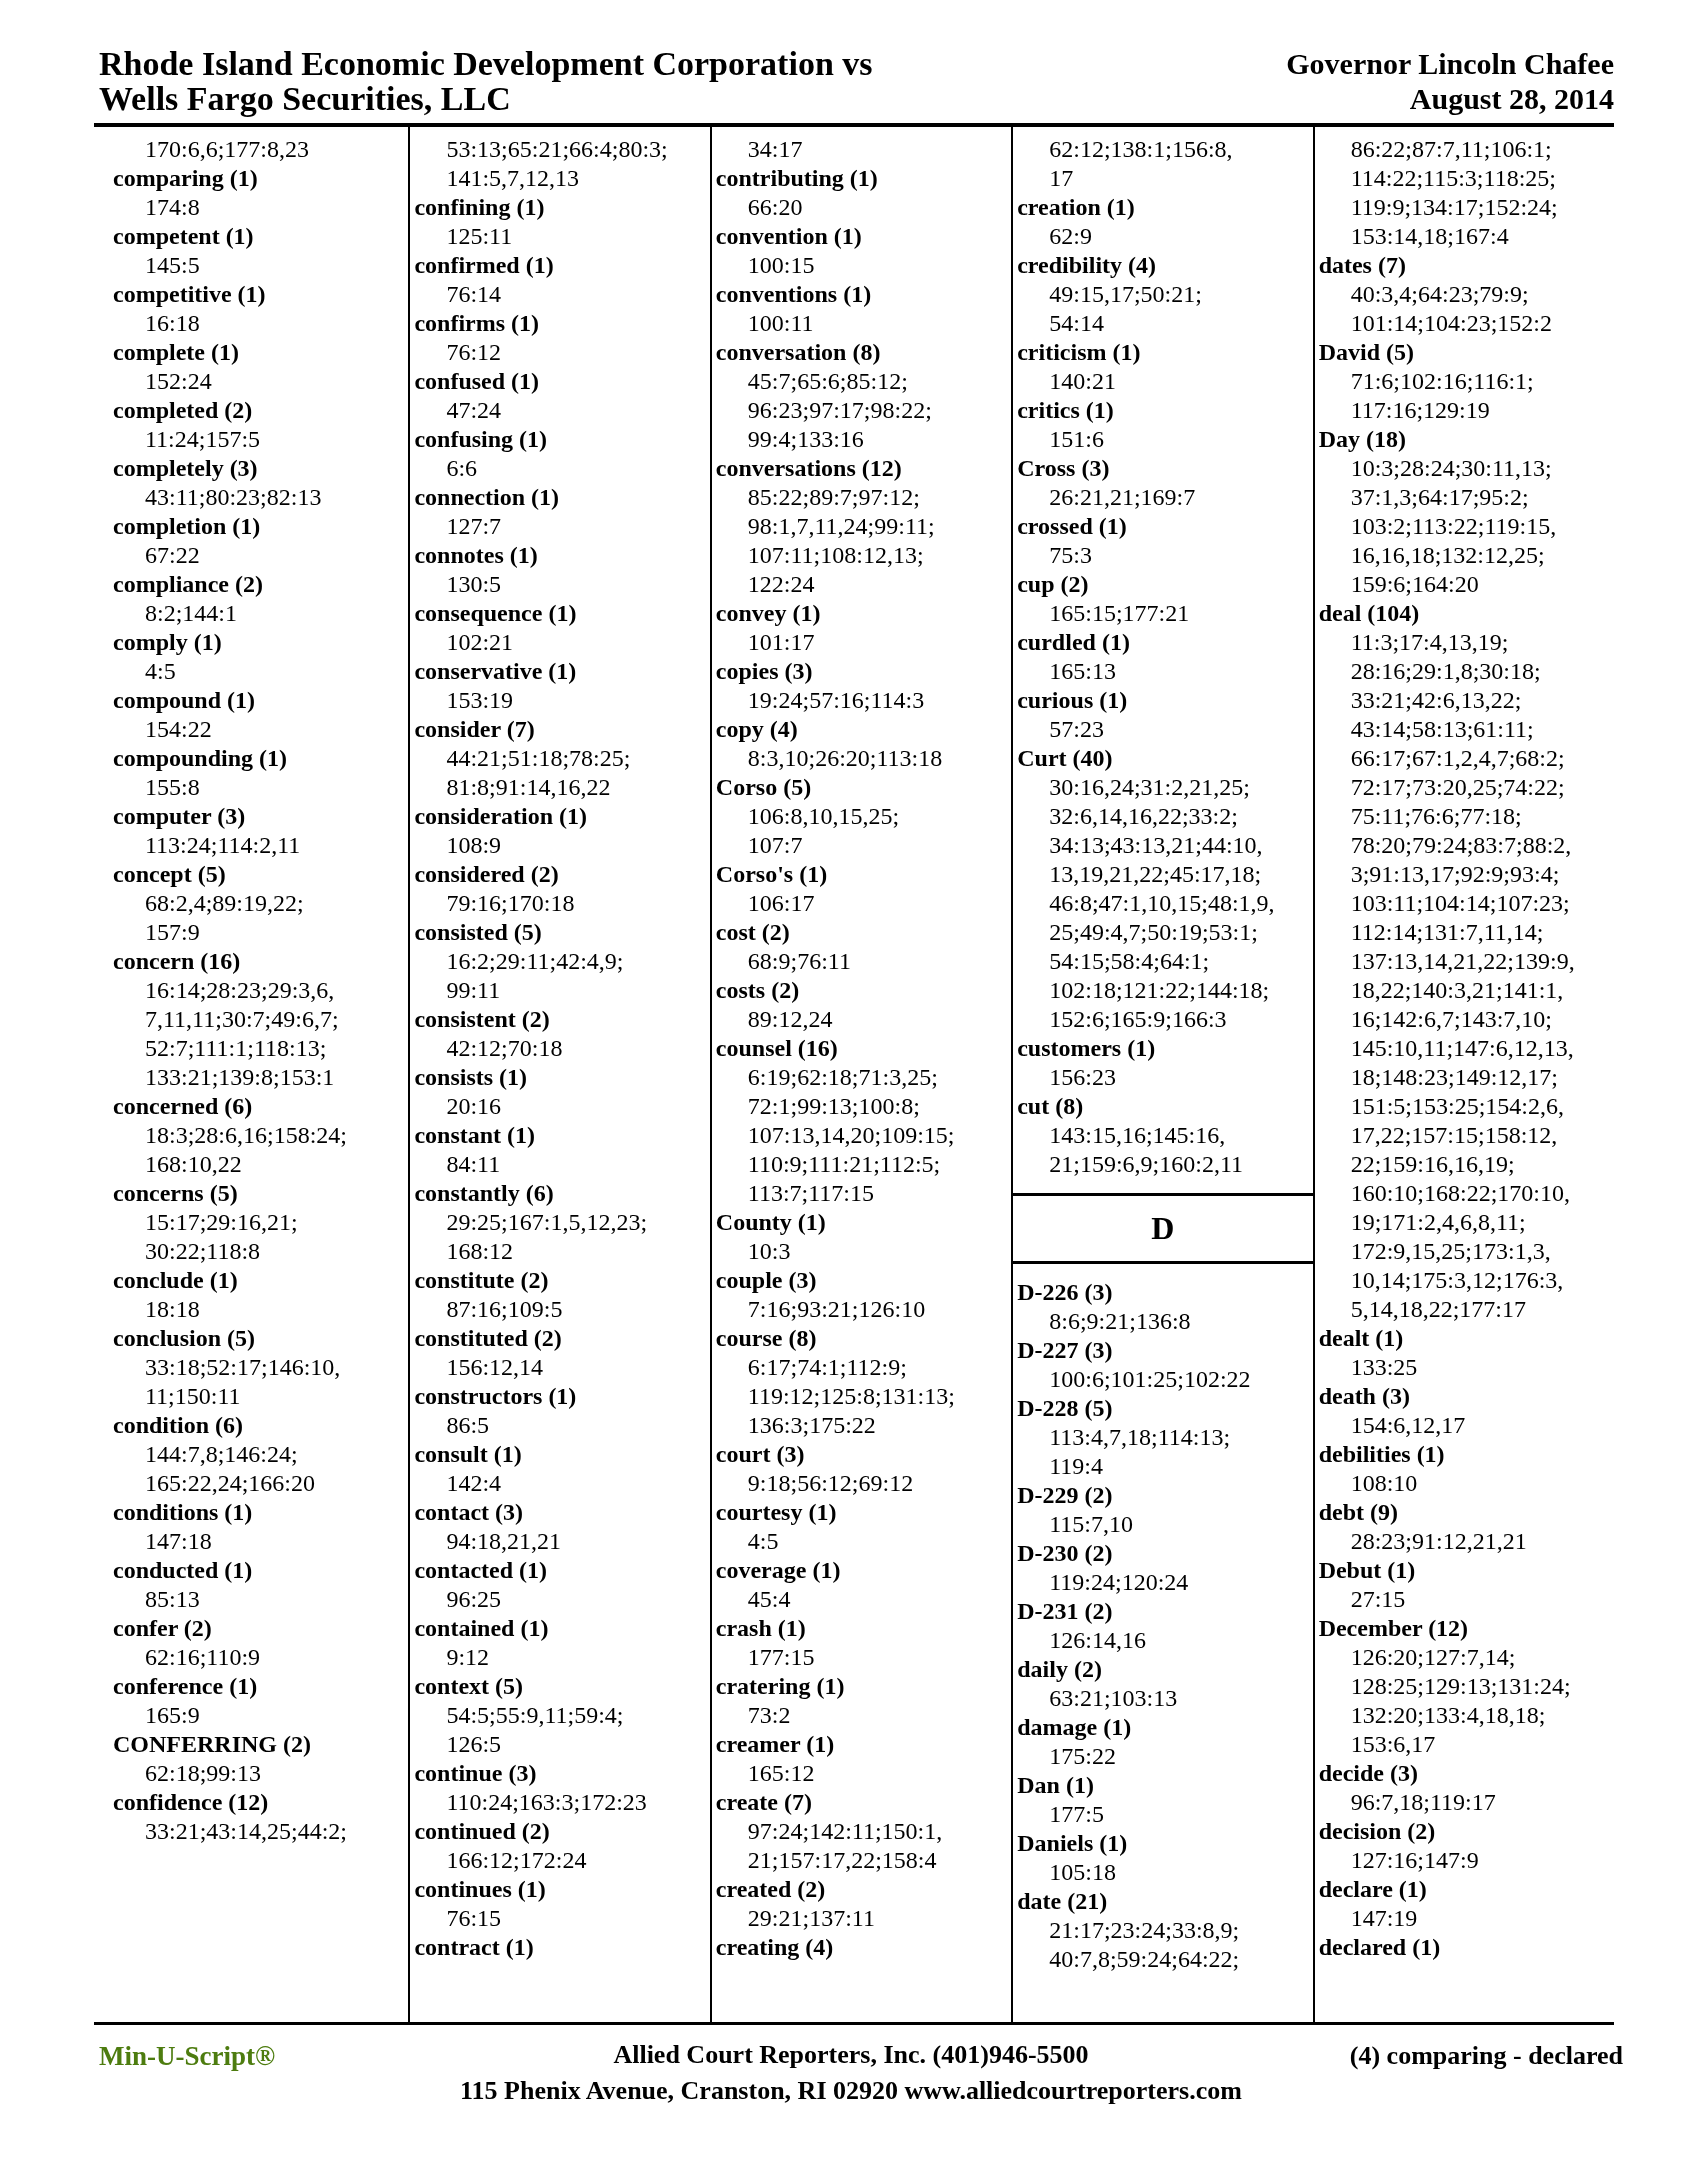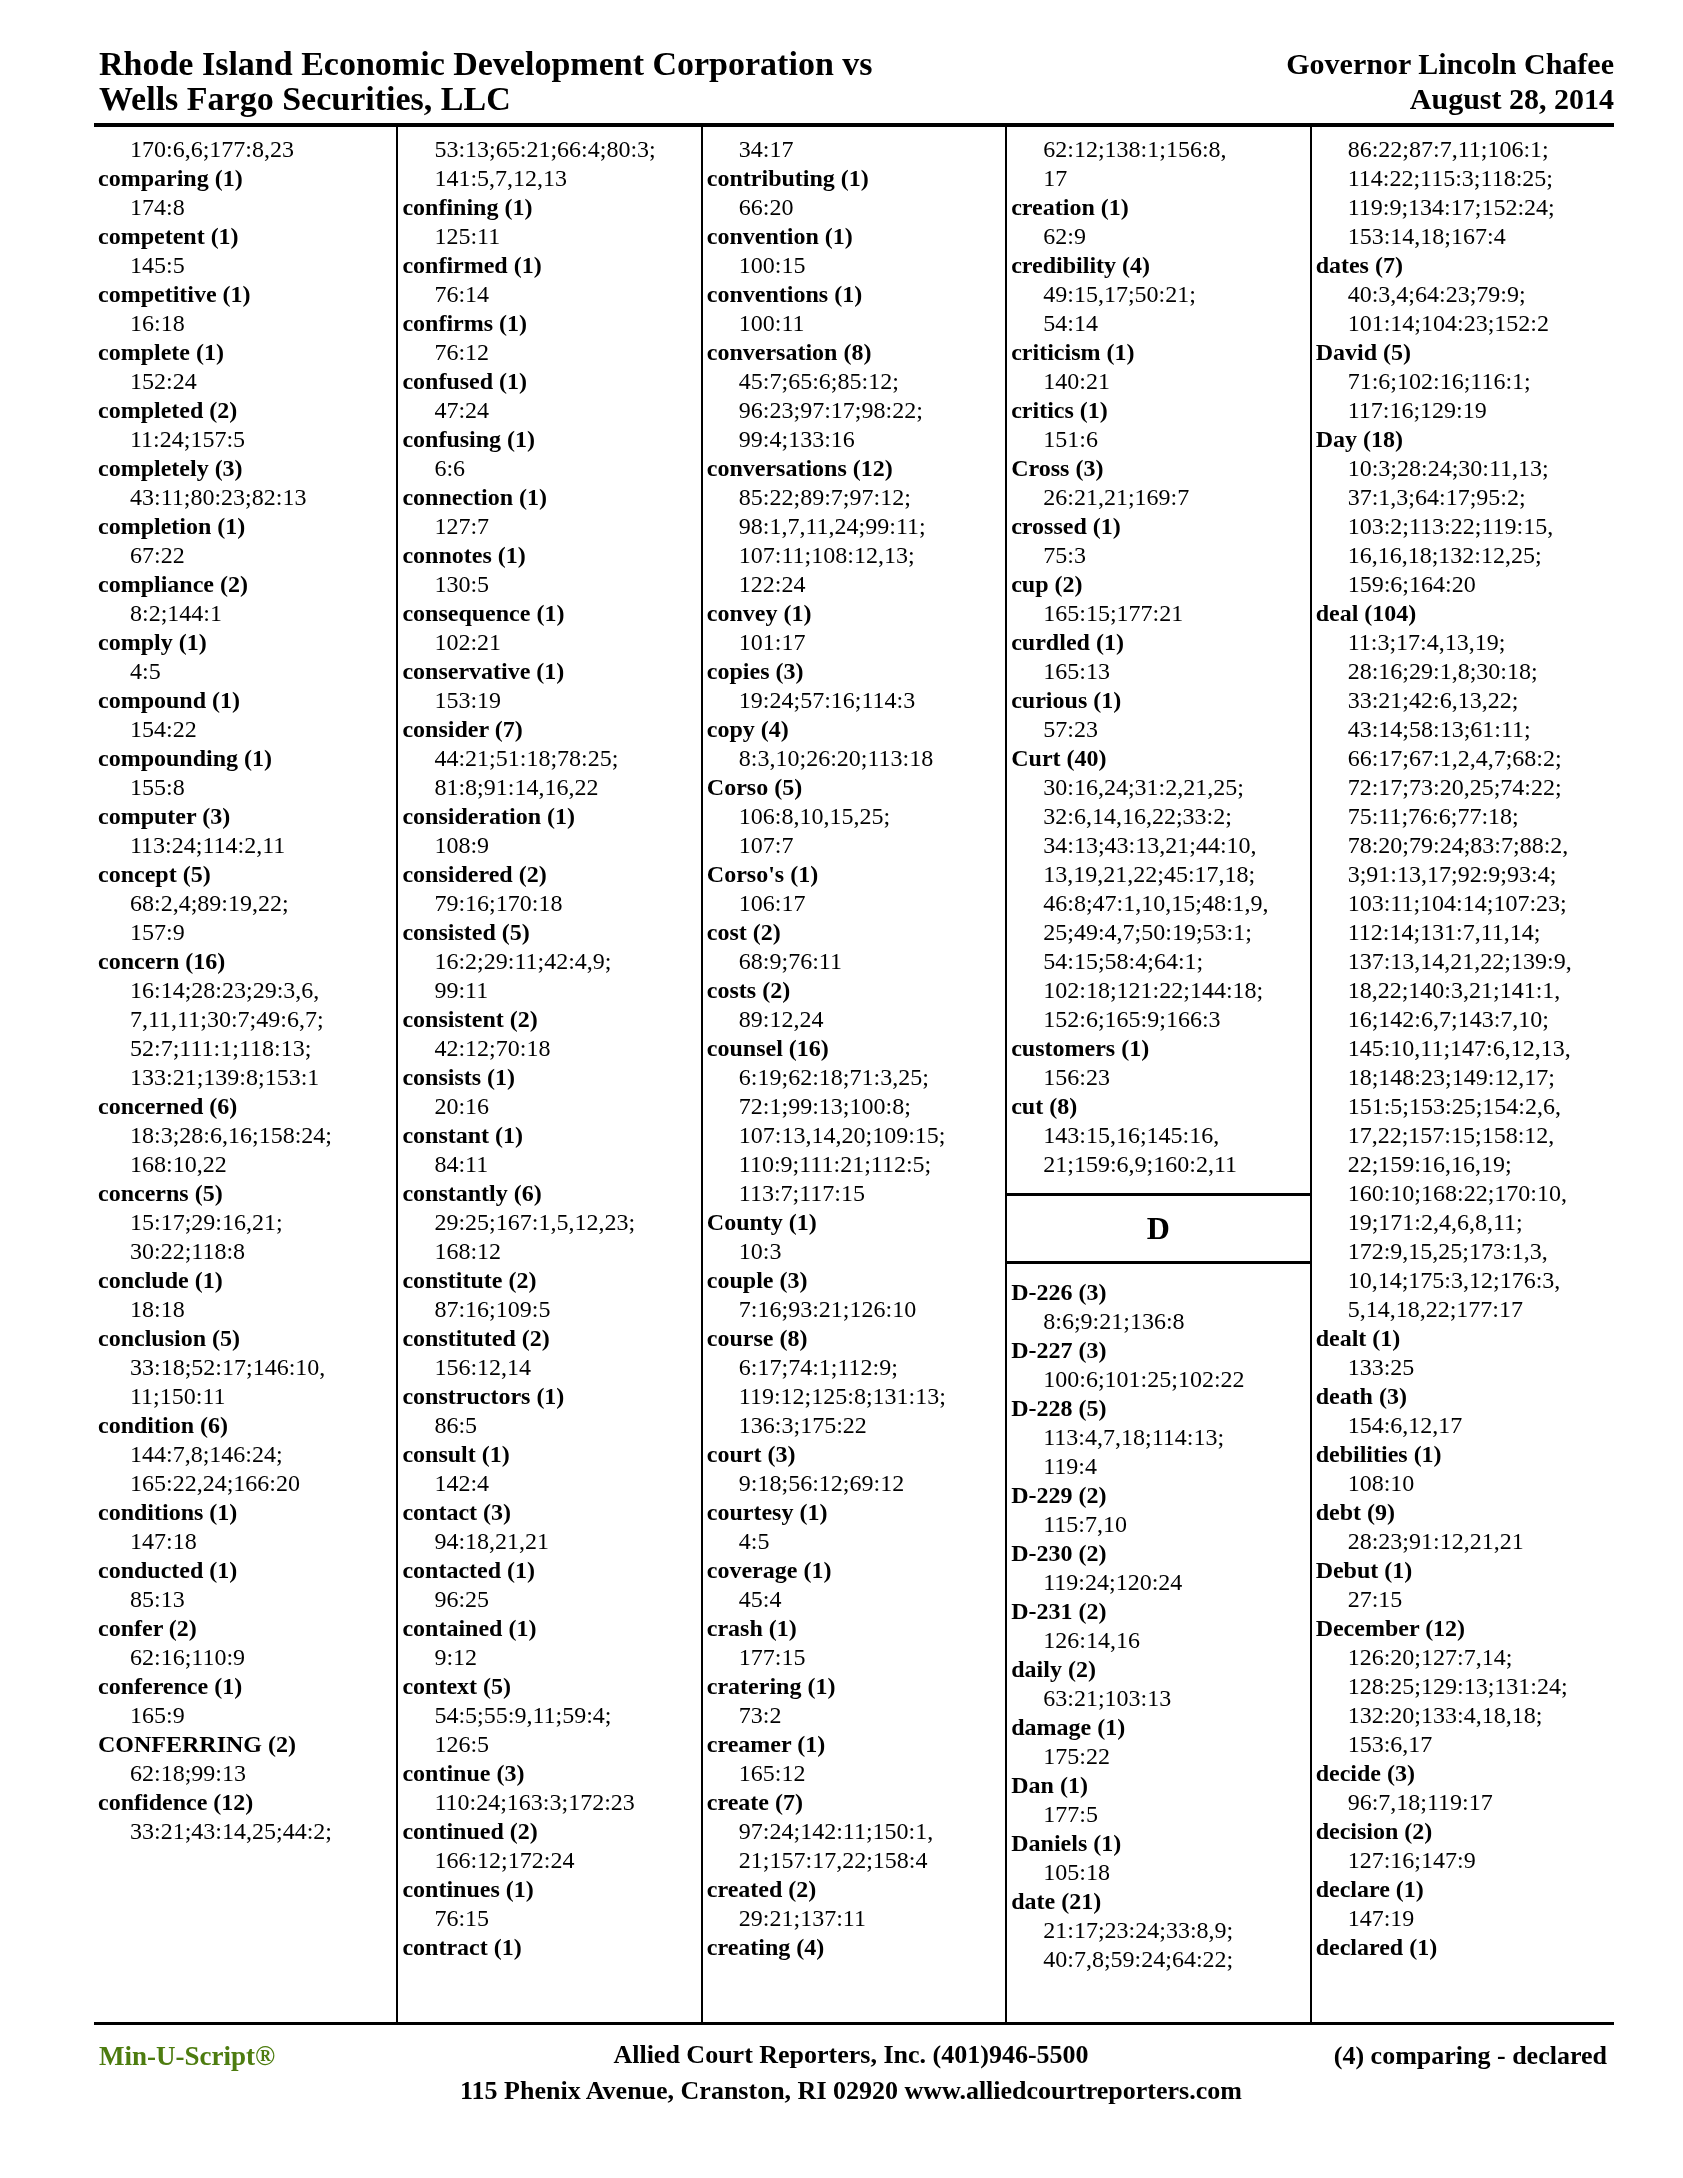--- a/index.html
+++ b/index.html
@@ -1,29 +1,29 @@
 <!DOCTYPE html>
 <html><head>
 <meta charset="utf-8">
 <style>
   html,body{margin:0;padding:0;background:#ffffff;}
   body{width:1683px;height:2178px;position:relative;font-family:"Liberation Serif","DejaVu Serif",serif;color:#000;}
   .hdr-left{position:absolute;left:99px;top:46px;font-size:34px;font-weight:bold;line-height:35px;}
   .hdr-right{position:absolute;right:69px;top:46px;font-size:30px;font-weight:bold;line-height:35px;text-align:right;}
   .hdr-rule{position:absolute;left:94px;right:69px;top:123px;border-top:4px solid #000;}
-  .cols{position:absolute;left:94px;right:69px;top:127px;height:1895px;display:flex;overflow:hidden;}
+  .cols{position:absolute;left:109px;right:69px;top:127px;height:1895px;display:flex;overflow:hidden;}
   .col{flex:1 1 0;padding-top:8px;overflow:hidden;}
   .col:not(:last-child){border-right:2px solid #000;}
   .word{font-weight:bold;font-size:24px;line-height:29px;padding-left:4px;white-space:nowrap;}
   .refs{font-size:24px;line-height:29px;padding-left:36px;white-space:nowrap;}
   .section-divider{margin:14px 0;border-top:3px solid #000;border-bottom:3px solid #000;text-align:center;font-weight:bold;font-size:32px;padding:14px 0;}
   .ftr-rule{position:absolute;left:94px;right:69px;top:2022px;border-top:3px solid #000;}
   .ftr-brand{position:absolute;left:99px;top:2041px;font-size:27px;font-weight:bold;color:#4d7c0f;}
   .ftr-center{position:absolute;left:0;right:0;top:2037px;text-align:center;font-size:26px;font-weight:bold;line-height:36px;margin-left:19px;}
-  .ftr-right{position:absolute;right:76px;top:2041px;font-size:26px;font-weight:bold;text-align:right;}
+  .ftr-right{position:absolute;right:60px;top:2041px;font-size:26px;font-weight:bold;text-align:right;}
 </style>
 </head>
 <body>
 
 <div class="hdr-left">
   <div>Rhode Island Economic Development Corporation  vs</div>
   <div>Wells Fargo Securities, LLC</div>
 </div>
 <div class="hdr-right">
   <div>Governor Lincoln Chafee</div>

